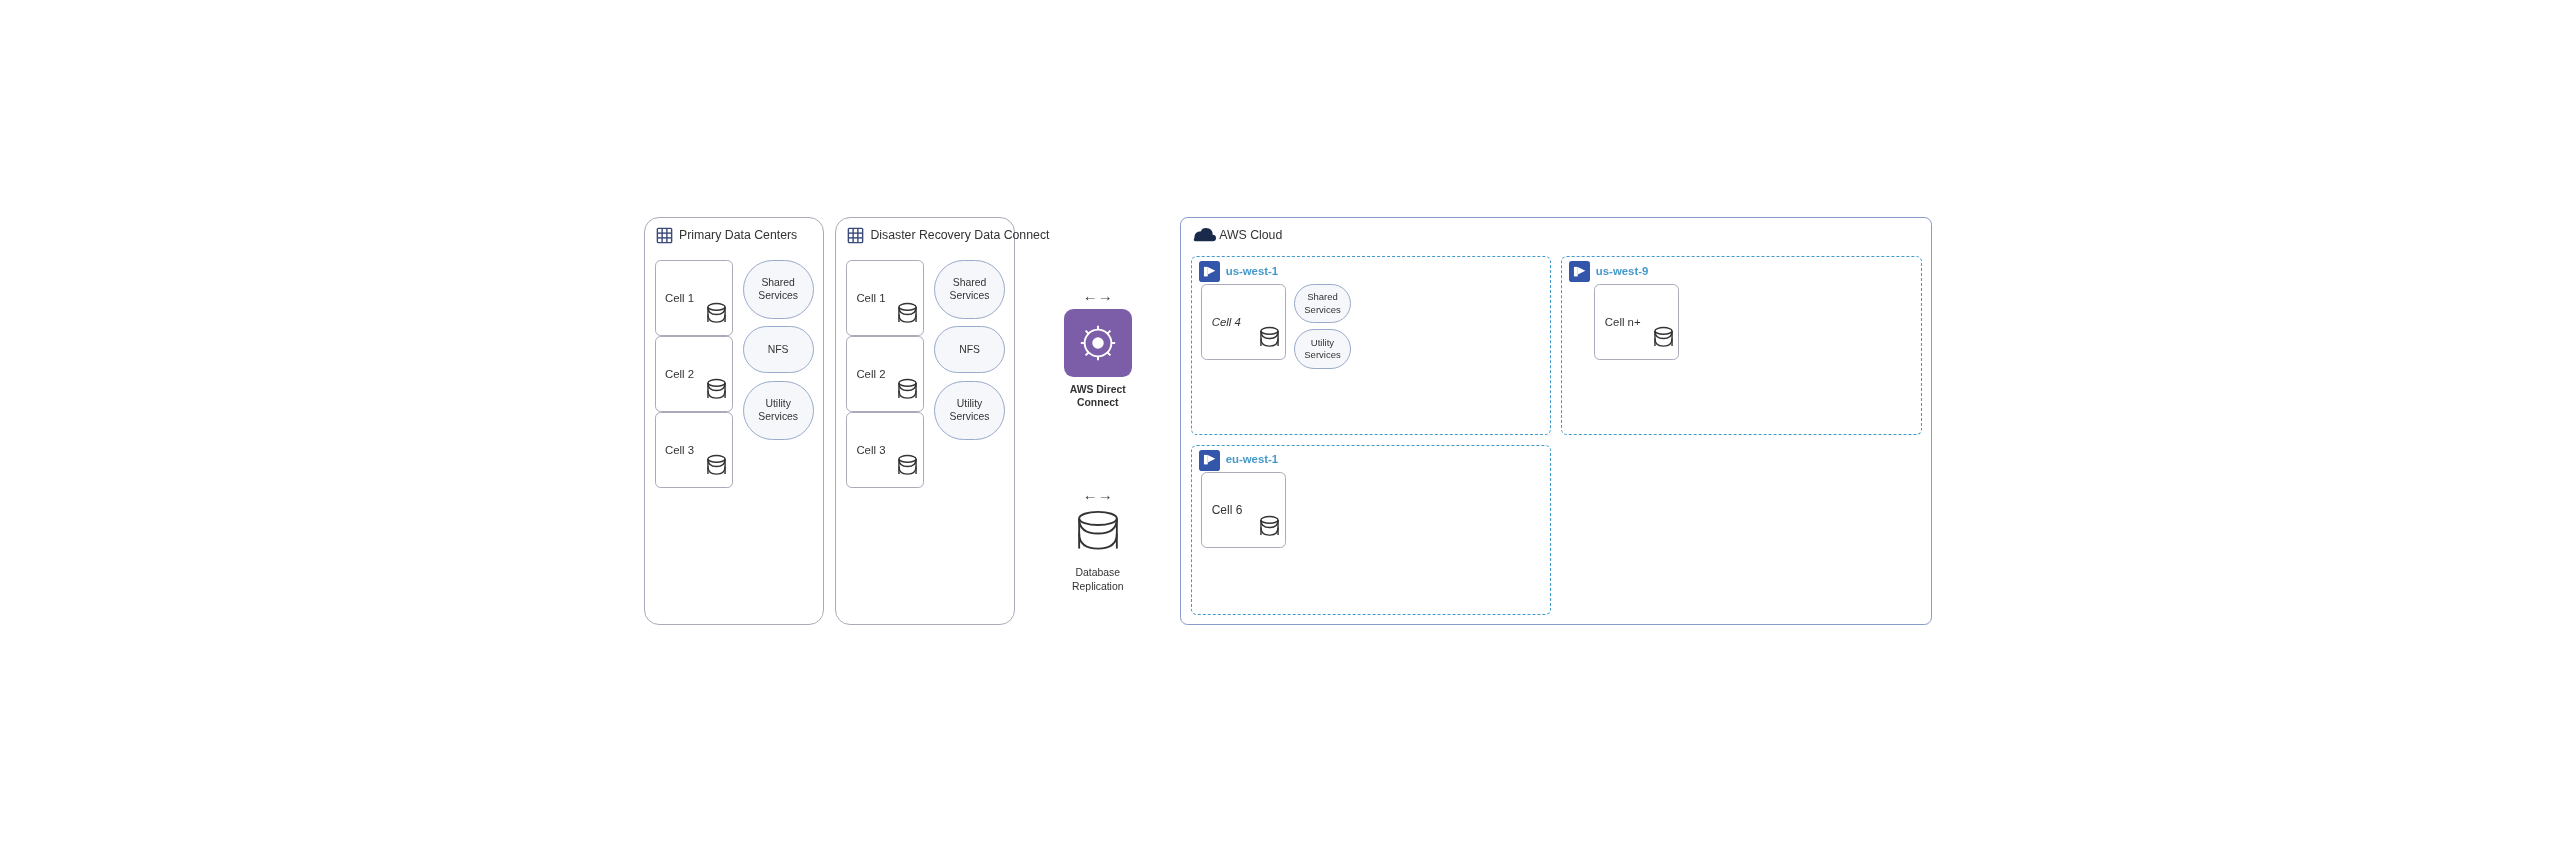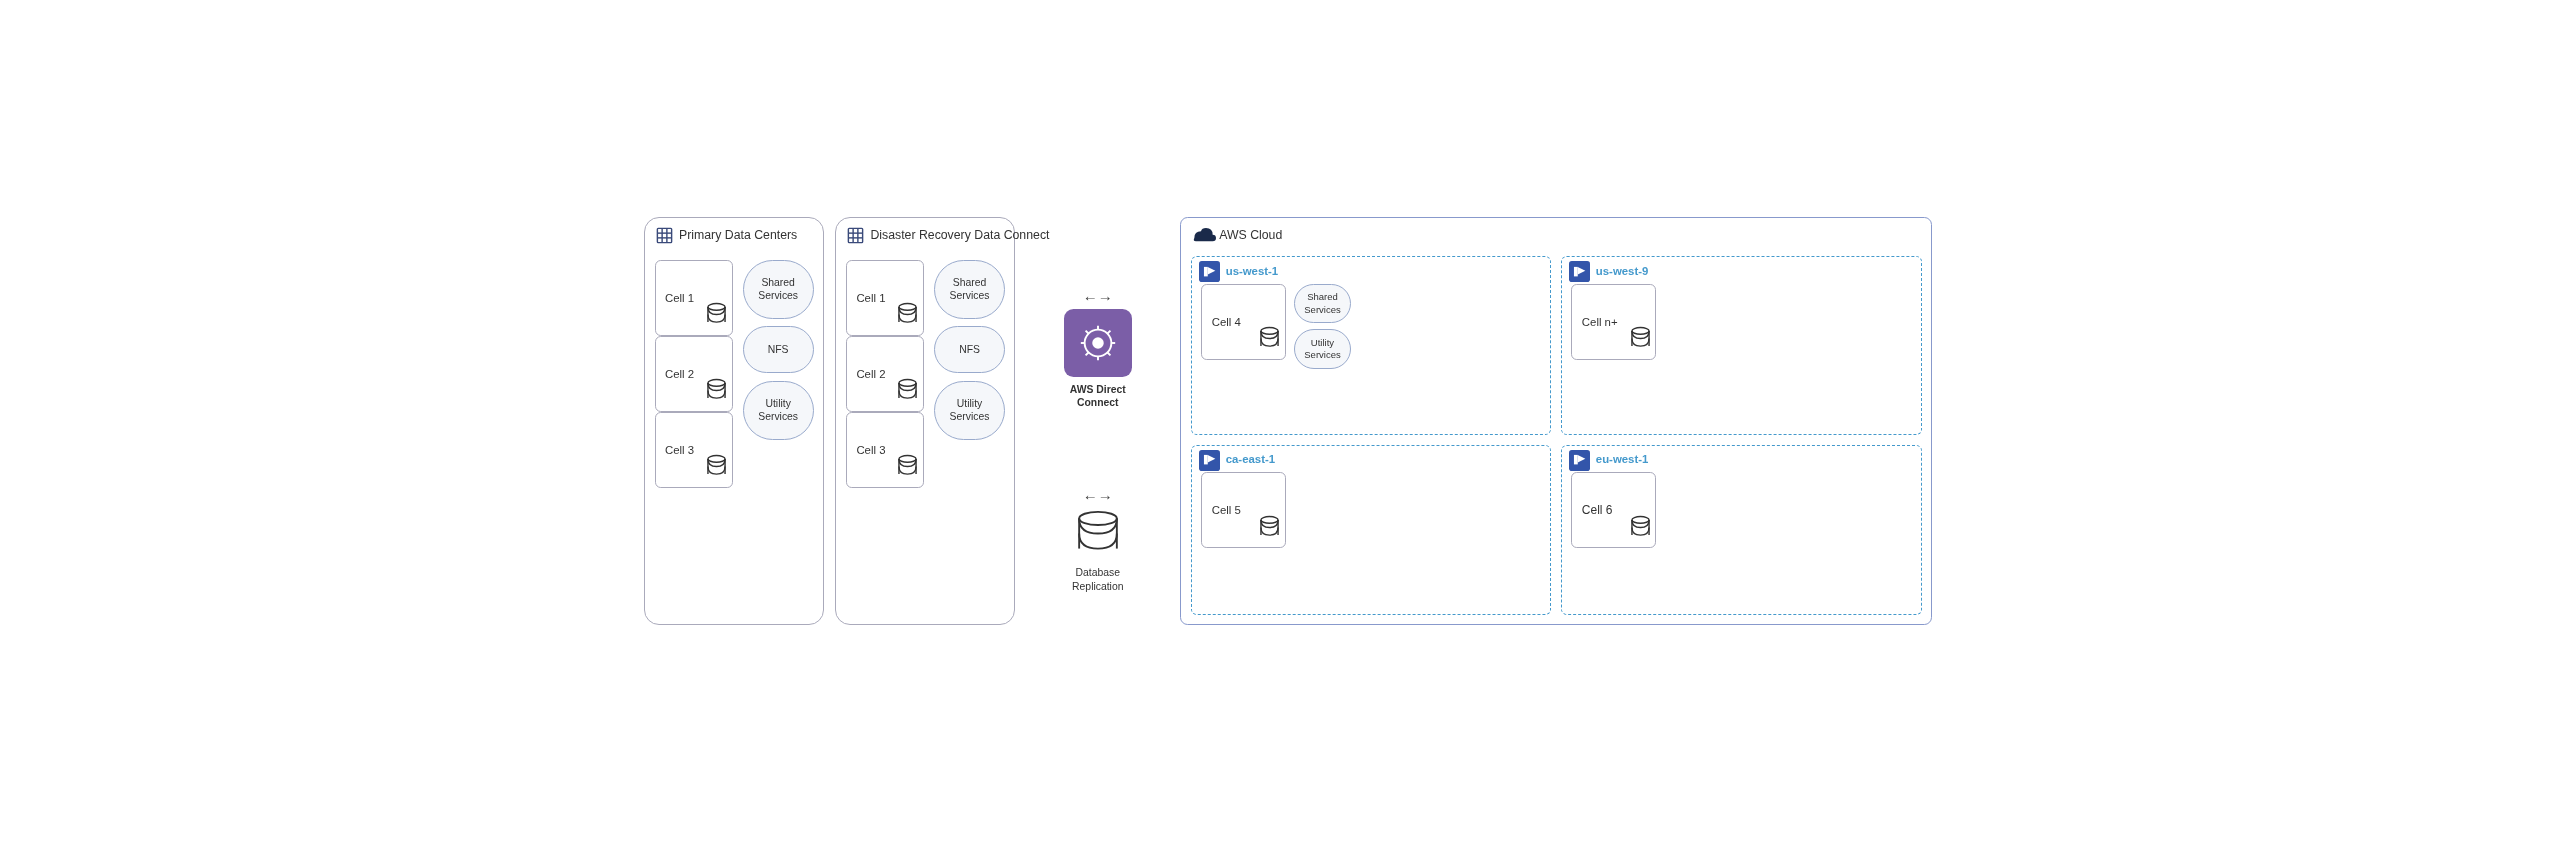--- a/index.html
+++ b/index.html
@@ -357,21 +357,21 @@
 
       <div class="region-box">
         <div class="region-flag-icon">
           <svg width="13.3" height="13.3" viewBox="0 0 14 14">
               <rect x="1" y="2" width="4" height="10" fill="white"></rect>
               <polygon points="5,2 13,6 5,10" fill="white"></polygon>
             </svg>
         </div>
         <span class="region-label">us-west-1</span>
         <div style="display:flex;gap:7.6px;align-items:flex-start;">
-          <div class="cell-box" style="width:85px;height:76px;">
+          <div class="cell-box" style="width:85px;height:76px;font-style:italic;">
             <span style="font-size:11.4px;">Cell 4</span>
             <span style="position:absolute;bottom:5.7px;right:5.7px;">
               <svg width="19" height="25" viewBox="0 0 20 26">
                   <ellipse cx="10" cy="5" rx="9" ry="3.5" fill="none" stroke="#333" stroke-width="1.5"></ellipse>
                   <path d="M1 5 Q1 13 10 13 Q19 13 19 5" fill="none" stroke="#333" stroke-width="1.5"></path>
                   <path d="M1 13 Q1 21 10 21 Q19 21 19 13" fill="none" stroke="#333" stroke-width="1.5"></path>
                   <line x1="1" y1="5" x2="1" y2="21" stroke="#333" stroke-width="1.5"></line>
                   <line x1="19" y1="5" x2="19" y2="21" stroke="#333" stroke-width="1.5"></line>
                 </svg>
             </span>
@@ -389,58 +389,35 @@
 
       <div class="region-box">
         <div class="region-flag-icon">
           <svg width="13.3" height="13.3" viewBox="0 0 14 14">
               <rect x="1" y="2" width="4" height="10" fill="white"></rect>
               <polygon points="5,2 13,6 5,10" fill="white"></polygon>
             </svg>
         </div>
         <span class="region-label">us-west-9</span>
         <div style="display:flex;gap:7.6px;align-items:flex-start;">
-          <div class="cell-box" style="width:85px;height:76px;">
+          <div class="cell-box" style="width:85px;height:76px;margin-left:23px;">
             <span style="font-size:11.4px;">Cell n+</span>
             <span style="position:absolute;bottom:5.7px;right:5.7px;">
               <svg width="19" height="25" viewBox="0 0 20 26">
                   <ellipse cx="10" cy="5" rx="9" ry="3.5" fill="none" stroke="#333" stroke-width="1.5"></ellipse>
                   <path d="M1 5 Q1 13 10 13 Q19 13 19 5" fill="none" stroke="#333" stroke-width="1.5"></path>
                   <path d="M1 13 Q1 21 10 21 Q19 21 19 13" fill="none" stroke="#333" stroke-width="1.5"></path>
                   <line x1="1" y1="5" x2="1" y2="21" stroke="#333" stroke-width="1.5"></line>
                   <line x1="19" y1="5" x2="19" y2="21" stroke="#333" stroke-width="1.5"></line>
                 </svg>
             </span>
           </div>
         </div>
       </div>
 
-      <div class="region-box">
-        <div class="region-flag-icon">
-          <svg width="13.3" height="13.3" viewBox="0 0 14 14">
-              <rect x="1" y="2" width="4" height="10" fill="white"></rect>
-              <polygon points="5,2 13,6 5,10" fill="white"></polygon>
-            </svg>
-        </div>
-        <span class="region-label">ca-east-1</span>
-        <div style="display:flex;gap:7.6px;align-items:flex-start;">
-          <div class="cell-box" style="width:85px;height:76px;">
-            <span style="font-size:11.4px;">Cell 5</span>
-            <span style="position:absolute;bottom:5.7px;right:5.7px;">
-              <svg width="19" height="25" viewBox="0 0 20 26">
-                  <ellipse cx="10" cy="5" rx="9" ry="3.5" fill="none" stroke="#333" stroke-width="1.5"></ellipse>
-                  <path d="M1 5 Q1 13 10 13 Q19 13 19 5" fill="none" stroke="#333" stroke-width="1.5"></path>
-                  <path d="M1 13 Q1 21 10 21 Q19 21 19 13" fill="none" stroke="#333" stroke-width="1.5"></path>
-                  <line x1="1" y1="5" x2="1" y2="21" stroke="#333" stroke-width="1.5"></line>
-                  <line x1="19" y1="5" x2="19" y2="21" stroke="#333" stroke-width="1.5"></line>
-                </svg>
-            </span>
-          </div>
-        </div>
-      </div>
 
       <div class="region-box">
         <div class="region-flag-icon">
           <svg width="13.3" height="13.3" viewBox="0 0 14 14">
               <rect x="1" y="2" width="4" height="10" fill="white"></rect>
               <polygon points="5,2 13,6 5,10" fill="white"></polygon>
             </svg>
         </div>
         <span class="region-label">eu-west-1</span>
         <div style="display:flex;gap:7.6px;align-items:flex-start;">

